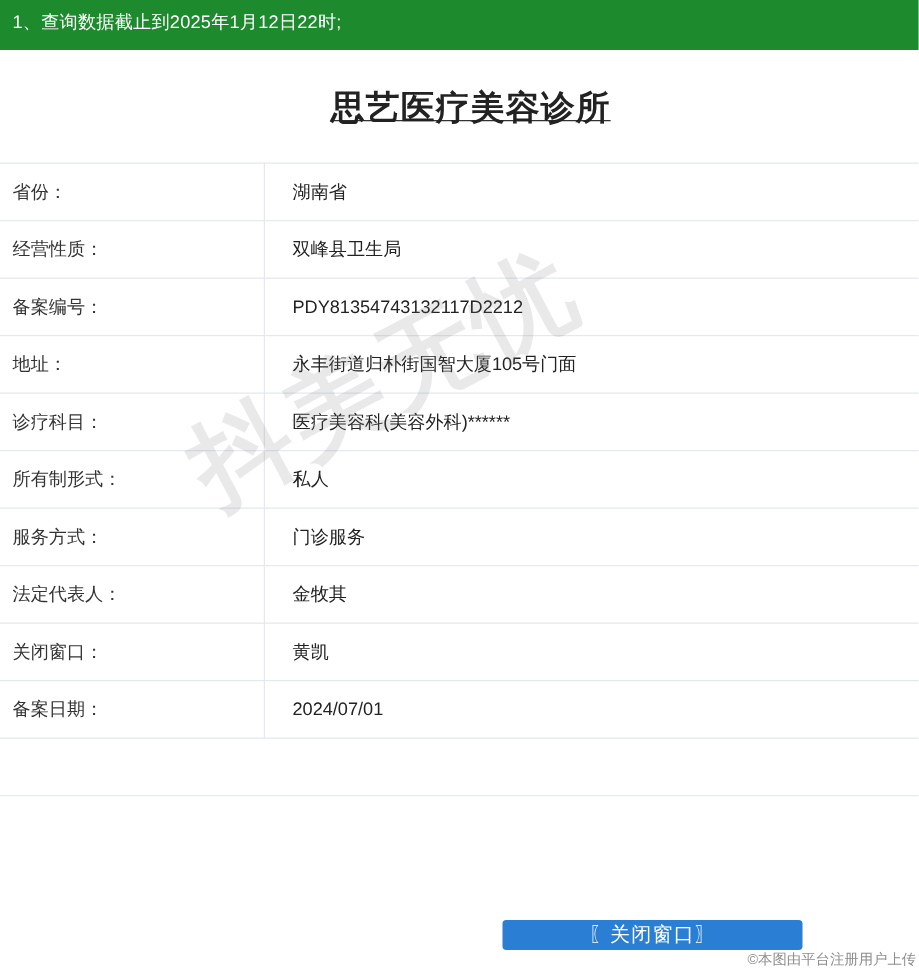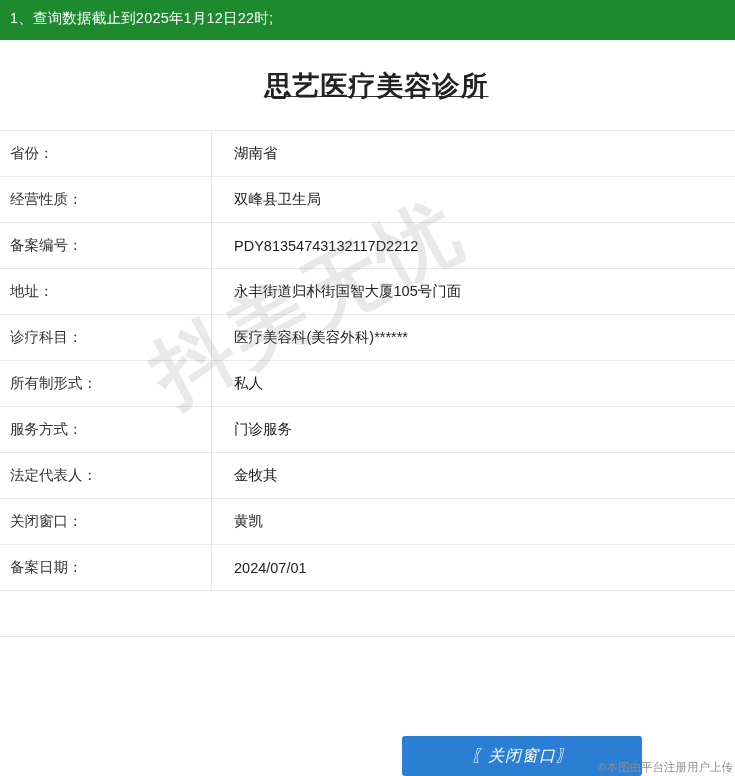--- a/index.html
+++ b/index.html
@@ -75,30 +75,29 @@
     left: 0;
     top: 700px;
     width: 735px;
     height: 76px;
   }
   .close-btn {
     position: absolute;
     left: 402px;
     top: 36px;
     width: 240px;
-    height: 40px;
+    height: 24px;
     background: #2a7fd4;
     color: #ffffff;
     border: none;
     border-radius: 3px;
     font-size: 16px;
     font-family: "Liberation Sans", sans-serif;
     cursor: pointer;
     letter-spacing: 1px;
-    font-style: italic;
   }
   .watermark {
     position: absolute;
     left: 140px;
     top: 250px;
     font-size: 80px;
     font-weight: bold;
     color: rgba(120, 120, 120, 0.16);
     transform: rotate(-28deg);
     pointer-events: none;

